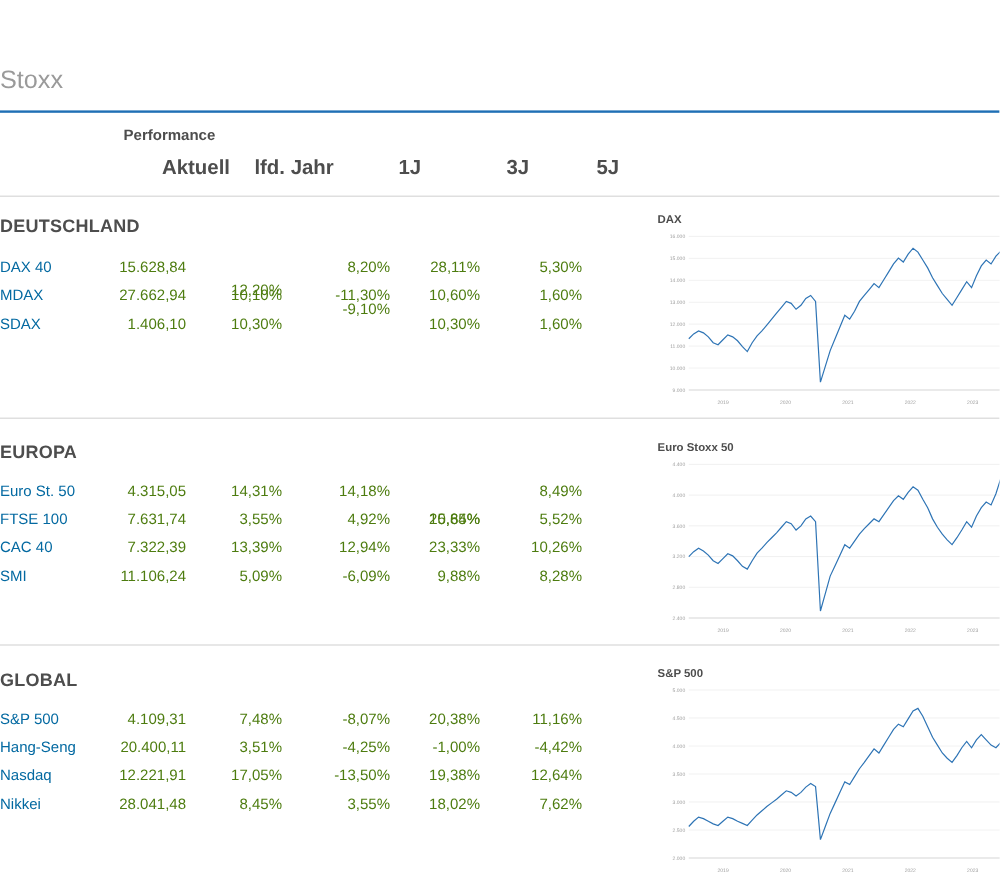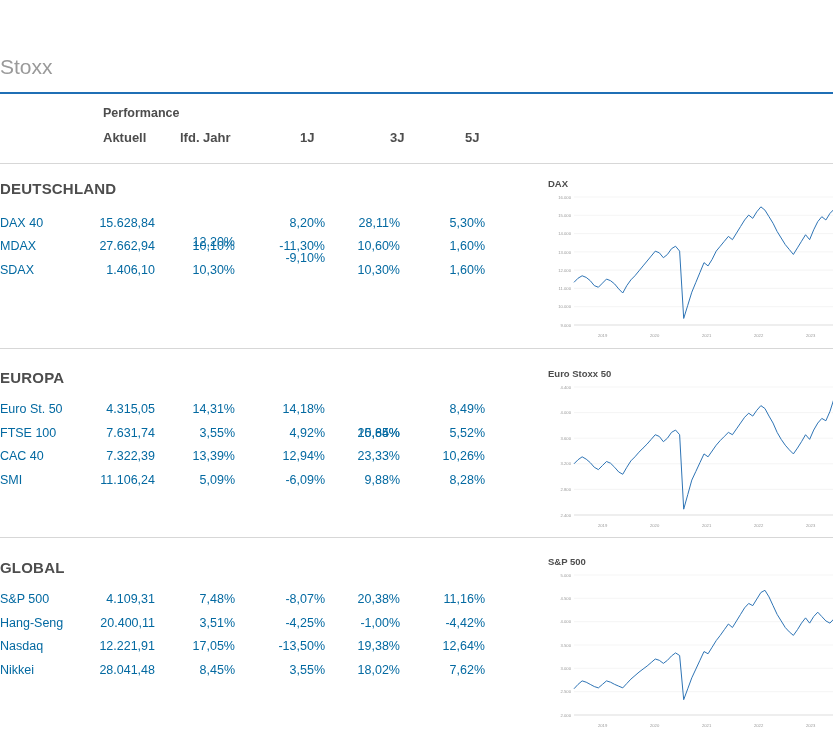--- a/index.html
+++ b/index.html
@@ -60,23 +60,24 @@
     position: absolute;
     left: 103px;
     top: 106px;
     font-size: 12.5px;
     font-weight: bold;
     color: #4d4d4d;
   }
   .colhead {
     position: absolute;
     top: 130px;
-    font-size: 13px;
+    font-size: 17px;
     font-weight: bold;
     color: #4d4d4d;
+    margin-left: 32px;
   }
   .hr-light {
     position: absolute;
     left: 0px;
     width: 833px;
     height: 1px;
     background: #d7d7d7;
   }
   
   .section-title {
@@ -89,21 +90,21 @@
   }
   
   .row-name {
     position: absolute;
     font-size: 12.5px;
     color: #0369a1;
   }
   .row-val {
     position: absolute;
     font-size: 12.5px;
-    color: #0369a1;
+    color: #4d7c0f;
     text-align: right;
   }
   
   .c0 { left: 0px; }
   .c1 { left: 75px;  width: 80px; }
   .c2 { left: 160px; width: 75px; }
   .c3 { left: 250px; width: 75px; }
   .c4 { left: 325px; width: 75px; }
   .c5 { left: 415px; width: 70px; }
 

